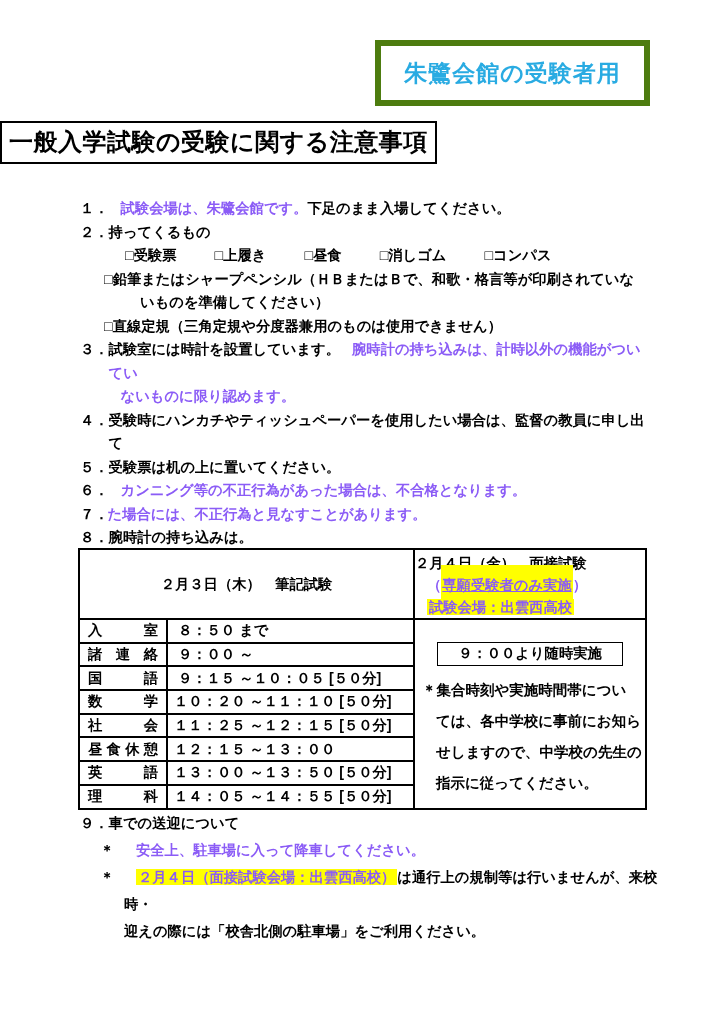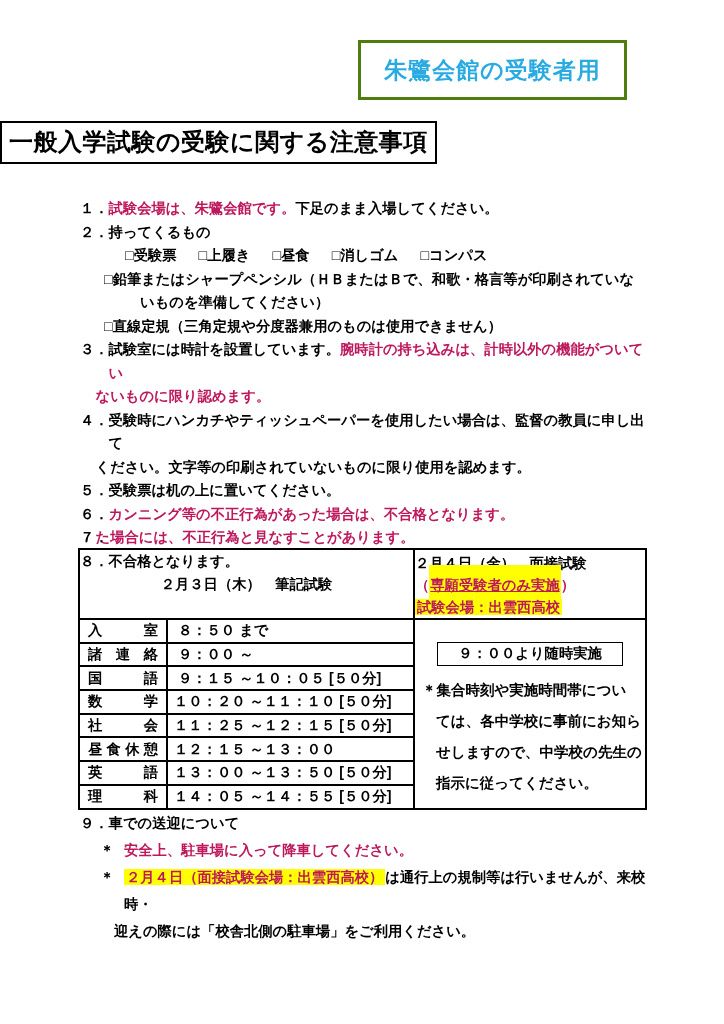--- a/index.html
+++ b/index.html
@@ -3,38 +3,38 @@
 <meta charset="utf-8">
 <style>
   html,body { margin:0; padding:0; background:#ffffff; }
   .page {
     position:relative; width:724px; height:1024px; background:#ffffff;
     font-family:"Liberation Sans","DejaVu Sans",sans-serif;
     font-weight:700; color:#000; overflow:hidden;
   }
   
   .badge {
-    position:absolute; left:358px; top:40px; width:263px; height:54px;
-    border:3px solid #4d7c0f; display:flex; align-items:center; justify-content:center;
+    position:absolute; left:375px; top:40px; width:263px; height:54px;
+    border:6px solid #4d7c0f; display:flex; align-items:center; justify-content:center;
     font-size:23px; color:#29abe2; letter-spacing:1px;
   }
   
   .title-row { position:absolute; top:121px; left:0; width:100%; }
   .title-box { display:inline-block; border:2px solid #000; padding:3px 7px 4px; font-size:24px; letter-spacing:0.5px; }
 
   
   .list { position:absolute; left:80px; top:197px; width:575px; font-size:14.3px; line-height:23.5px; }
   .item { display:flex; }
   .item .num { flex:0 0 28px; }
   .item .content { flex:1; }
   .cont { margin-left:-13px; }
-  .red { color:#be185d; }
+  .red { color:#8b5cf6;margin-left:12px; }
   .hl { background:#ffff00; padding:0 2px; }
   .hl-u { background:#ffff00; text-decoration:underline; padding:12px 1px; }
-  .chk-row { display:flex; gap:22px; margin-left:45px; }
+  .chk-row { display:flex; gap:38px; margin-left:45px; }
   .chk-indent { margin-left:24px; }
   .chk-indent2 { margin-left:60px; }
 
   
   .schedule {
     position:absolute; left:78px; top:548px; width:567px;
     border-collapse:collapse; table-layout:fixed; font-size:14.3px;
   }
   .schedule td { border:2px solid #000; padding:0; vertical-align:middle; overflow:hidden; }
   .hdr-left { text-align:center; height:66px;border-radius:15px; }
@@ -45,21 +45,21 @@
   .iv-cell { vertical-align:top !important; text-align:center; }
   .iv-box { display:inline-block; border:1.5px solid #000; padding:1px 20px 2px; margin-top:22px; }
   .iv-note { text-align:left; margin:9px 0 0 7px; line-height:31px; font-size:14.5px; }
   .iv-note .ncont { padding-left:14px; }
 
   
   .sec9 { position:absolute; left:80px; top:810px; width:590px; font-size:14.3px; line-height:27px; }
   .sub { display:flex; margin-left:20px; }
   .sub .mark { flex:0 0 24px; }
   .sub .content { flex:1; }
-  .sub2-l2 { margin-left:34px; }
+  .sub2-l2 { margin-left:44px; }
 </style>
 </head>
 <body>
 
 <div class="page">
 
   <div class="badge">
     <span>朱鷺会館の受験者用</span>
   </div>
 
@@ -95,21 +95,20 @@
       <span class="content">
         <div><span>試験室には時計を設置しています。</span><span class="red">腕時計の持ち込みは、計時以外の機能がついてい</span></div>
         <div class="cont red">ないものに限り認めます。</div>
       </span>
     </div>
 
     <div class="item">
       <span class="num">４．</span>
       <span class="content">
         <div>受験時にハンカチやティッシュペーパーを使用したい場合は、監督の教員に申し出て</div>
-        <div class="cont">ください。文字等の印刷されていないものに限り使用を認めます。</div>
       </span>
     </div>
 
     <div class="item">
       <span class="num">５．</span>
       <span class="content">受験票は机の上に置いてください。</span>
     </div>
 
     <div class="item">
       <span class="num">６．</span>
@@ -118,21 +117,21 @@
 
     <div class="item">
       <span class="num">７．</span>
       <span class="content red">
         <div class="cont">た場合には、不正行為と見なすことがあります。</div>
       </span>
     </div>
 
     <div class="item">
       <span class="num">８．</span>
-      <span class="content">不合格となります。</span>
+      <span class="content">腕時計の持ち込みは。</span>
     </div>
 
   </div>
 
   <table class="schedule">
     <colgroup>
         <col style="width:88px">
         <col style="width:247px">
         <col style="width:232px">
       </colgroup>

